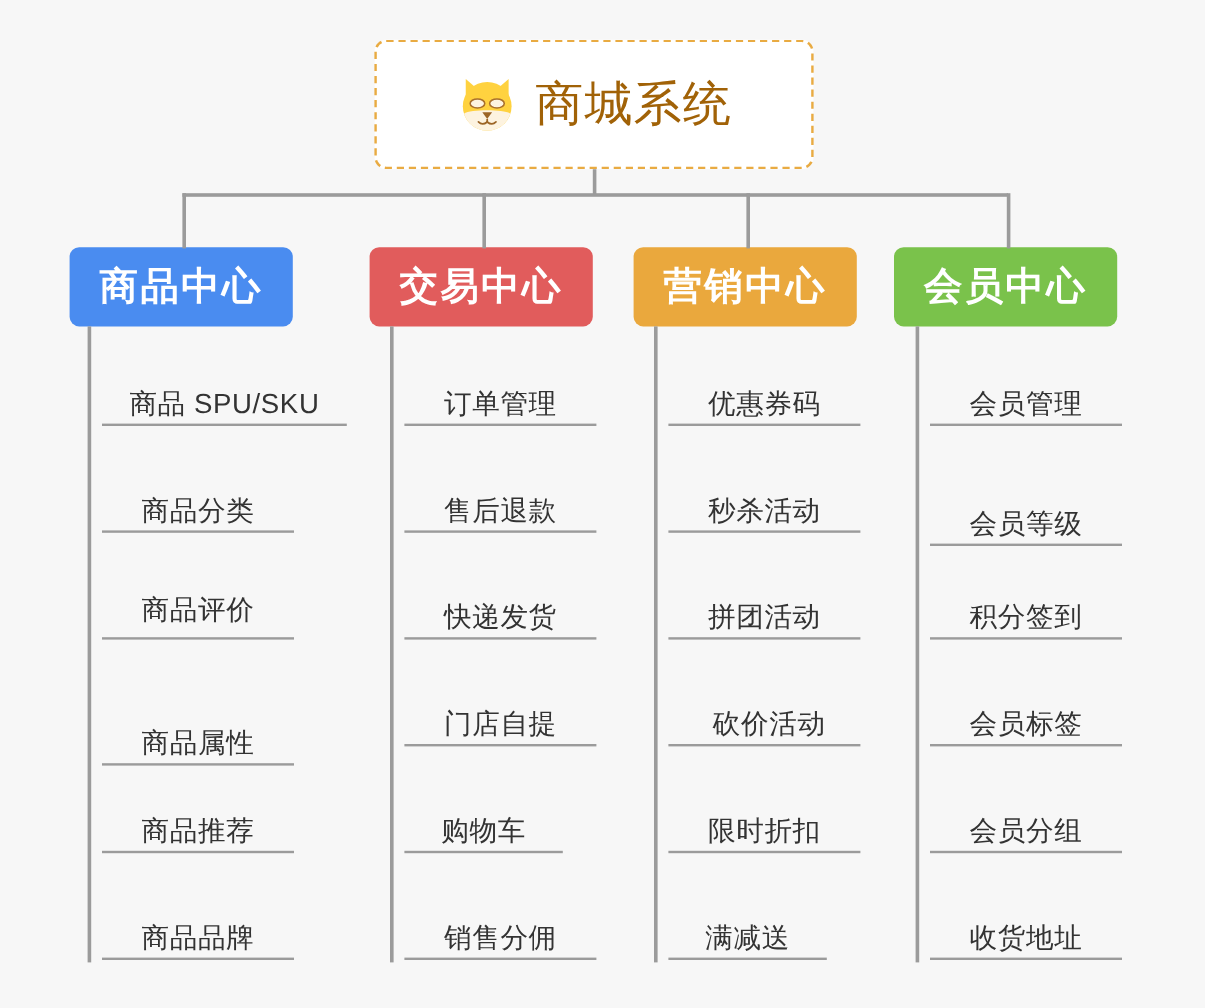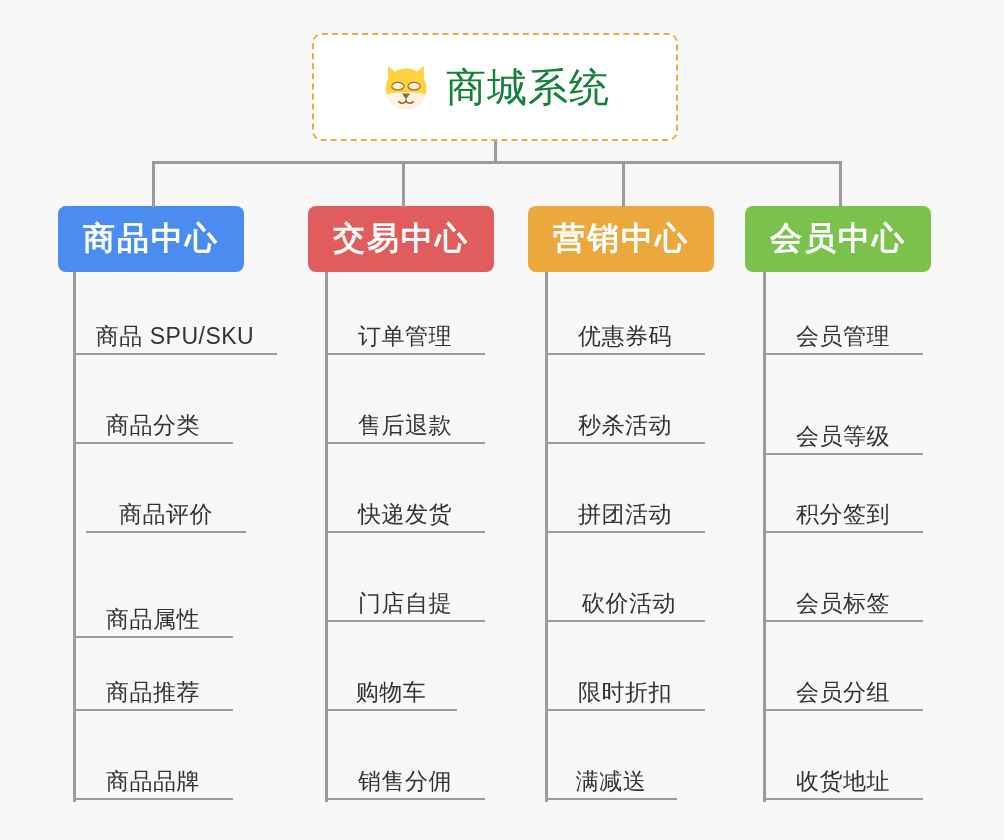--- a/index.html
+++ b/index.html
@@ -37,21 +37,21 @@
   }
   .root-icon {
     width: 52px;
     height: 52px;
     display: block;
     flex: none;
   }
   .root-title {
     font-size: 40px;
     line-height: 1;
-    color: #15803d;
+    color: #a16207;
     letter-spacing: 1px;
     white-space: nowrap;
   }
 
   
   .conn {
     position: absolute;
     background: #9b9b9b;
   }
   .conn-stem {           
@@ -101,20 +101,21 @@
   
   .leaf {
     position: absolute;
     height: 44px;
     box-sizing: border-box;
     border-bottom: 2px solid #9b9b9b;
     display: flex;
     align-items: flex-end;
     justify-content: center;
     padding: 0 14px 4px 14px;
+    margin-left: 12px;
   }
   .leaf-label {
     font-size: 23px;
     line-height: 1.15;
     color: #333333;
     white-space: nowrap;
     letter-spacing: 0.5px;
   }
 </style>
 </head>
@@ -148,21 +149,21 @@
         <div class="branch-header" style="left: 58px; width: 186px; background: rgb(74, 140, 240);">
           <span>商品中心</span>
         </div>
         <div class="branch-trunk" style="left: 73px; top: 66px; height: 530px;"></div>
         <div class="leaf" style="left: 73px; width: 204px; top: 105px;">
           <span class="leaf-label">商品 SPU/SKU</span>
         </div>
         <div class="leaf" style="left: 73px; width: 160px; top: 194px;">
           <span class="leaf-label">商品分类</span>
         </div>
-        <div class="leaf" style="left: 86px; width: 160px; top: 283px;">
+        <div class="leaf" style="left: 73px; width: 160px; top: 283px; align-items: center;">
           <span class="leaf-label">商品评价</span>
         </div>
         <div class="leaf" style="left: 73px; width: 160px; top: 388px; text-align: right;">
           <span class="leaf-label">商品属性</span>
         </div>
         <div class="leaf" style="left: 73px; width: 160px; top: 461px;">
           <span class="leaf-label">商品推荐</span>
         </div>
         <div class="leaf" style="left: 73px; width: 160px; top: 550px;">
           <span class="leaf-label">商品品牌</span>

